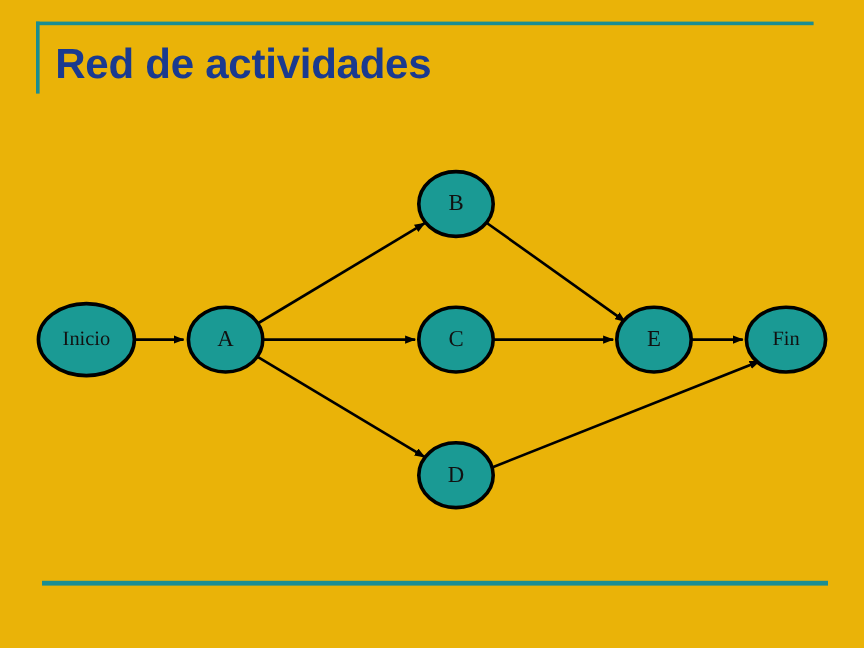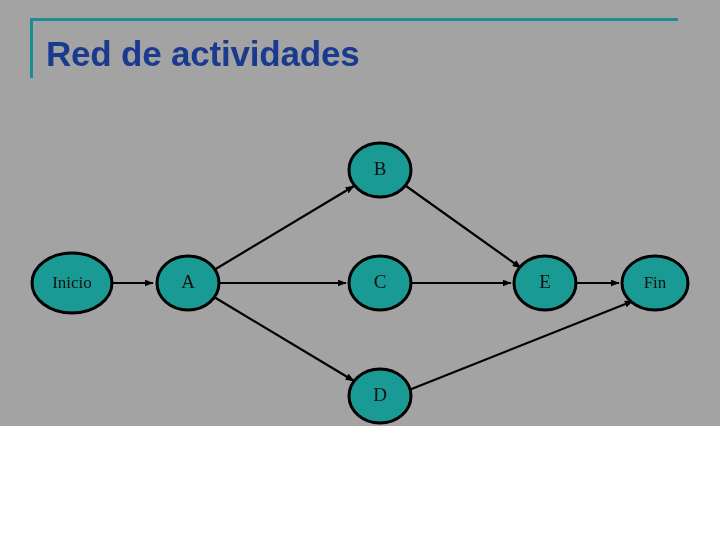--- a/index.html
+++ b/index.html
@@ -7,22 +7,22 @@
     margin: 0;
     padding: 0;
     background: #ffffff;
   }
   body {
     font-family: "Liberation Sans", sans-serif;
   }
   #slide {
     position: relative;
     width: 720px;
-    height: 426px;
-    background: #a3a3a3;
+    height: 540px;
+    background: #eab308;
     overflow: hidden;
   }
   
   .rule {
     position: absolute;
     background: #1B8E92;
   }
   #rule-top {
     left: 30px;
     top: 18px;

